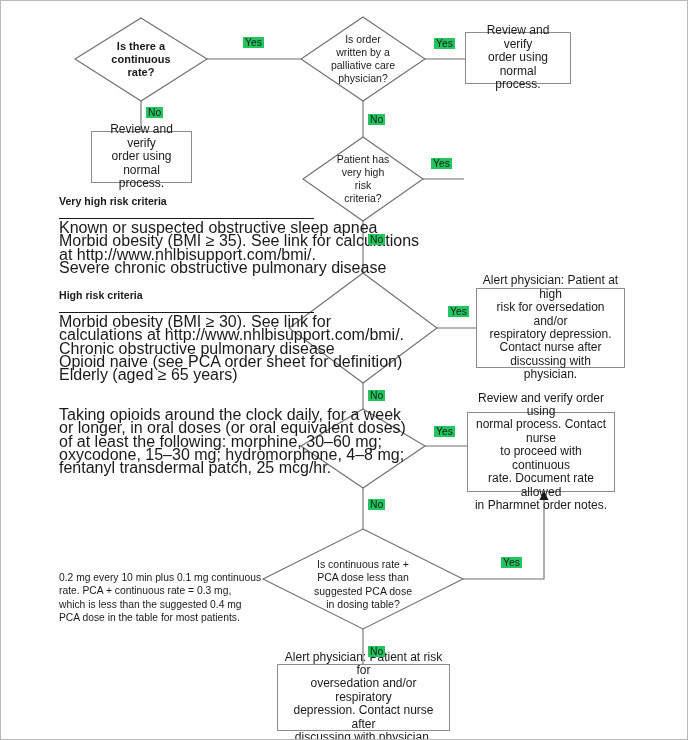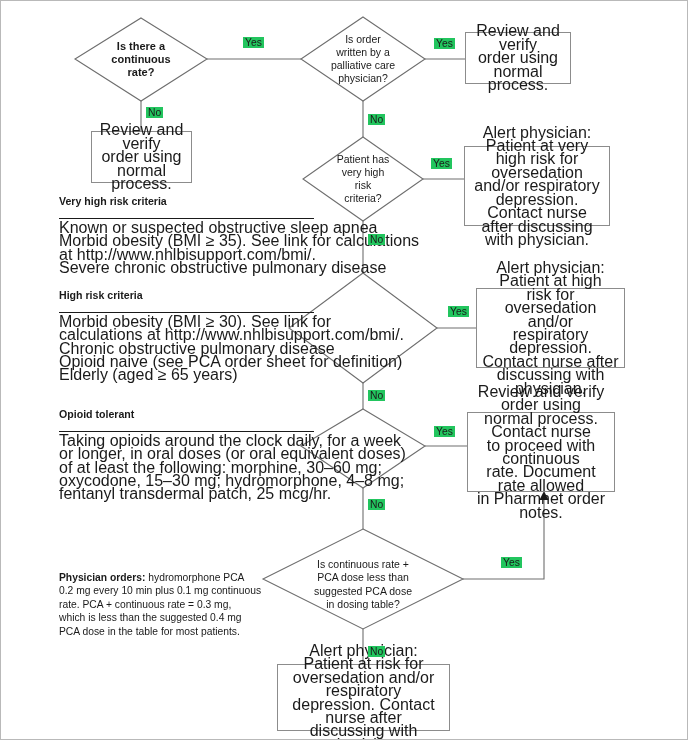--- a/index.html
+++ b/index.html
@@ -50,21 +50,21 @@
     border: 1px solid #8c8c8c;
     background: #ffffff;
     box-sizing: border-box;
     display: flex;
     align-items: center;
     justify-content: center;
     text-align: center;
     z-index: 3;
   }
   .box .btext {
-    font-size: 16px;
+    font-size: 12px;
     line-height: 13.4px;
     padding: 3px 5px;
   }
   
   .elabel {
     position: absolute;
     font-size: 10.3px;
     line-height: 11px;
     background: #22c55e;
     padding: 0 2px;
@@ -181,27 +181,20 @@
 order using normal
 process.</div>
   </div>
 
   <div class="box" style="left:464px; top:31px; width:106px; height:52px;">
     <div class="btext" style="white-space:pre-line;">Review and verify
 order using normal
 process.</div>
   </div>
 
-  <div class="box" style="left:463px; top:145px; width:146px; height:80px;">
-    <div class="btext" style="white-space:pre-line;">Alert physician: Patient at very
-high risk for oversedation
-and/or respiratory depression.
-Contact nurse after discussing
-with physician.</div>
-  </div>
 
   <div class="box" style="left:475px; top:287px; width:149px; height:80px;">
     <div class="btext" style="white-space:pre-line;">Alert physician: Patient at high
 risk for oversedation and/or
 respiratory depression.
 Contact nurse after
 discussing with physician.</div>
   </div>
 
   <div class="box" style="left:466px; top:411px; width:148px; height:80px;">
@@ -248,31 +241,27 @@
   <div class="note" style="left:58px; top:288px;">
     <div class="note-title">High risk criteria</div>
     <div class="note-line">Morbid obesity (BMI ≥ 30). See link for</div>
     <div class="note-line">calculations at http://www.nhlbisupport.com/bmi/.</div>
     <div class="note-line">Chronic obstructive pulmonary disease</div>
     <div class="note-line">Opioid naive (see PCA order sheet for definition)</div>
     <div class="note-line">Elderly (aged ≥ 65 years)</div>
   </div>
 
   <div class="note" style="left:58px; top:407px;">
-    <div class="note-title">Opioid tolerant</div>
     <div class="note-line">Taking opioids around the clock daily, for a week</div>
     <div class="note-line">or longer, in oral doses (or oral equivalent doses)</div>
     <div class="note-line">of at least the following: morphine, 30–60 mg;</div>
     <div class="note-line">oxycodone, 15–30 mg; hydromorphone, 4–8 mg;</div>
     <div class="note-line">fentanyl transdermal patch, 25 mcg/hr.</div>
   </div>
 
   <div class="para" style="left:58px; top:570px;">
-    <div class="para-line">
-      <b>Physician orders:</b><span> hydromorphone PCA</span>
-    </div>
     <div class="para-line">0.2 mg every 10 min plus 0.1 mg continuous</div>
     <div class="para-line">rate. PCA + continuous rate = 0.3 mg,</div>
     <div class="para-line">which is less than the suggested 0.4 mg</div>
     <div class="para-line">PCA dose in the table for most patients.</div>
   </div>
 
 </div>
 
 </body></html>

